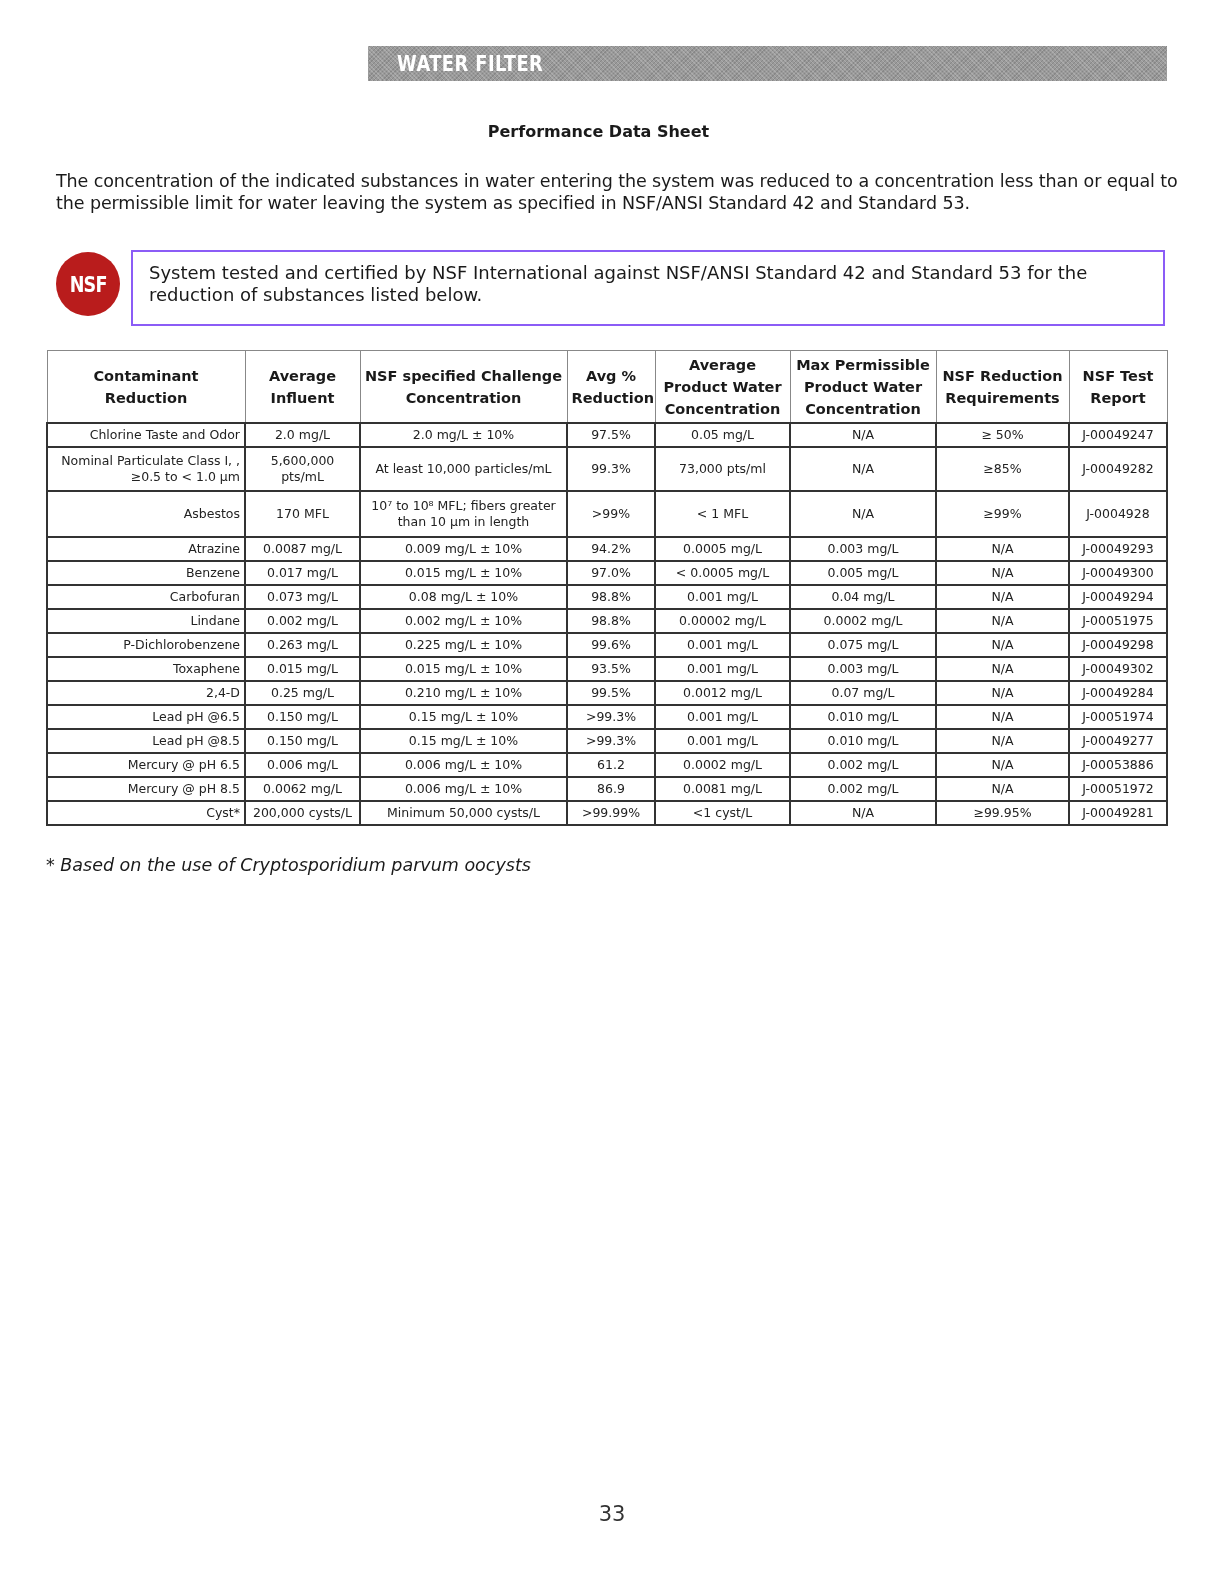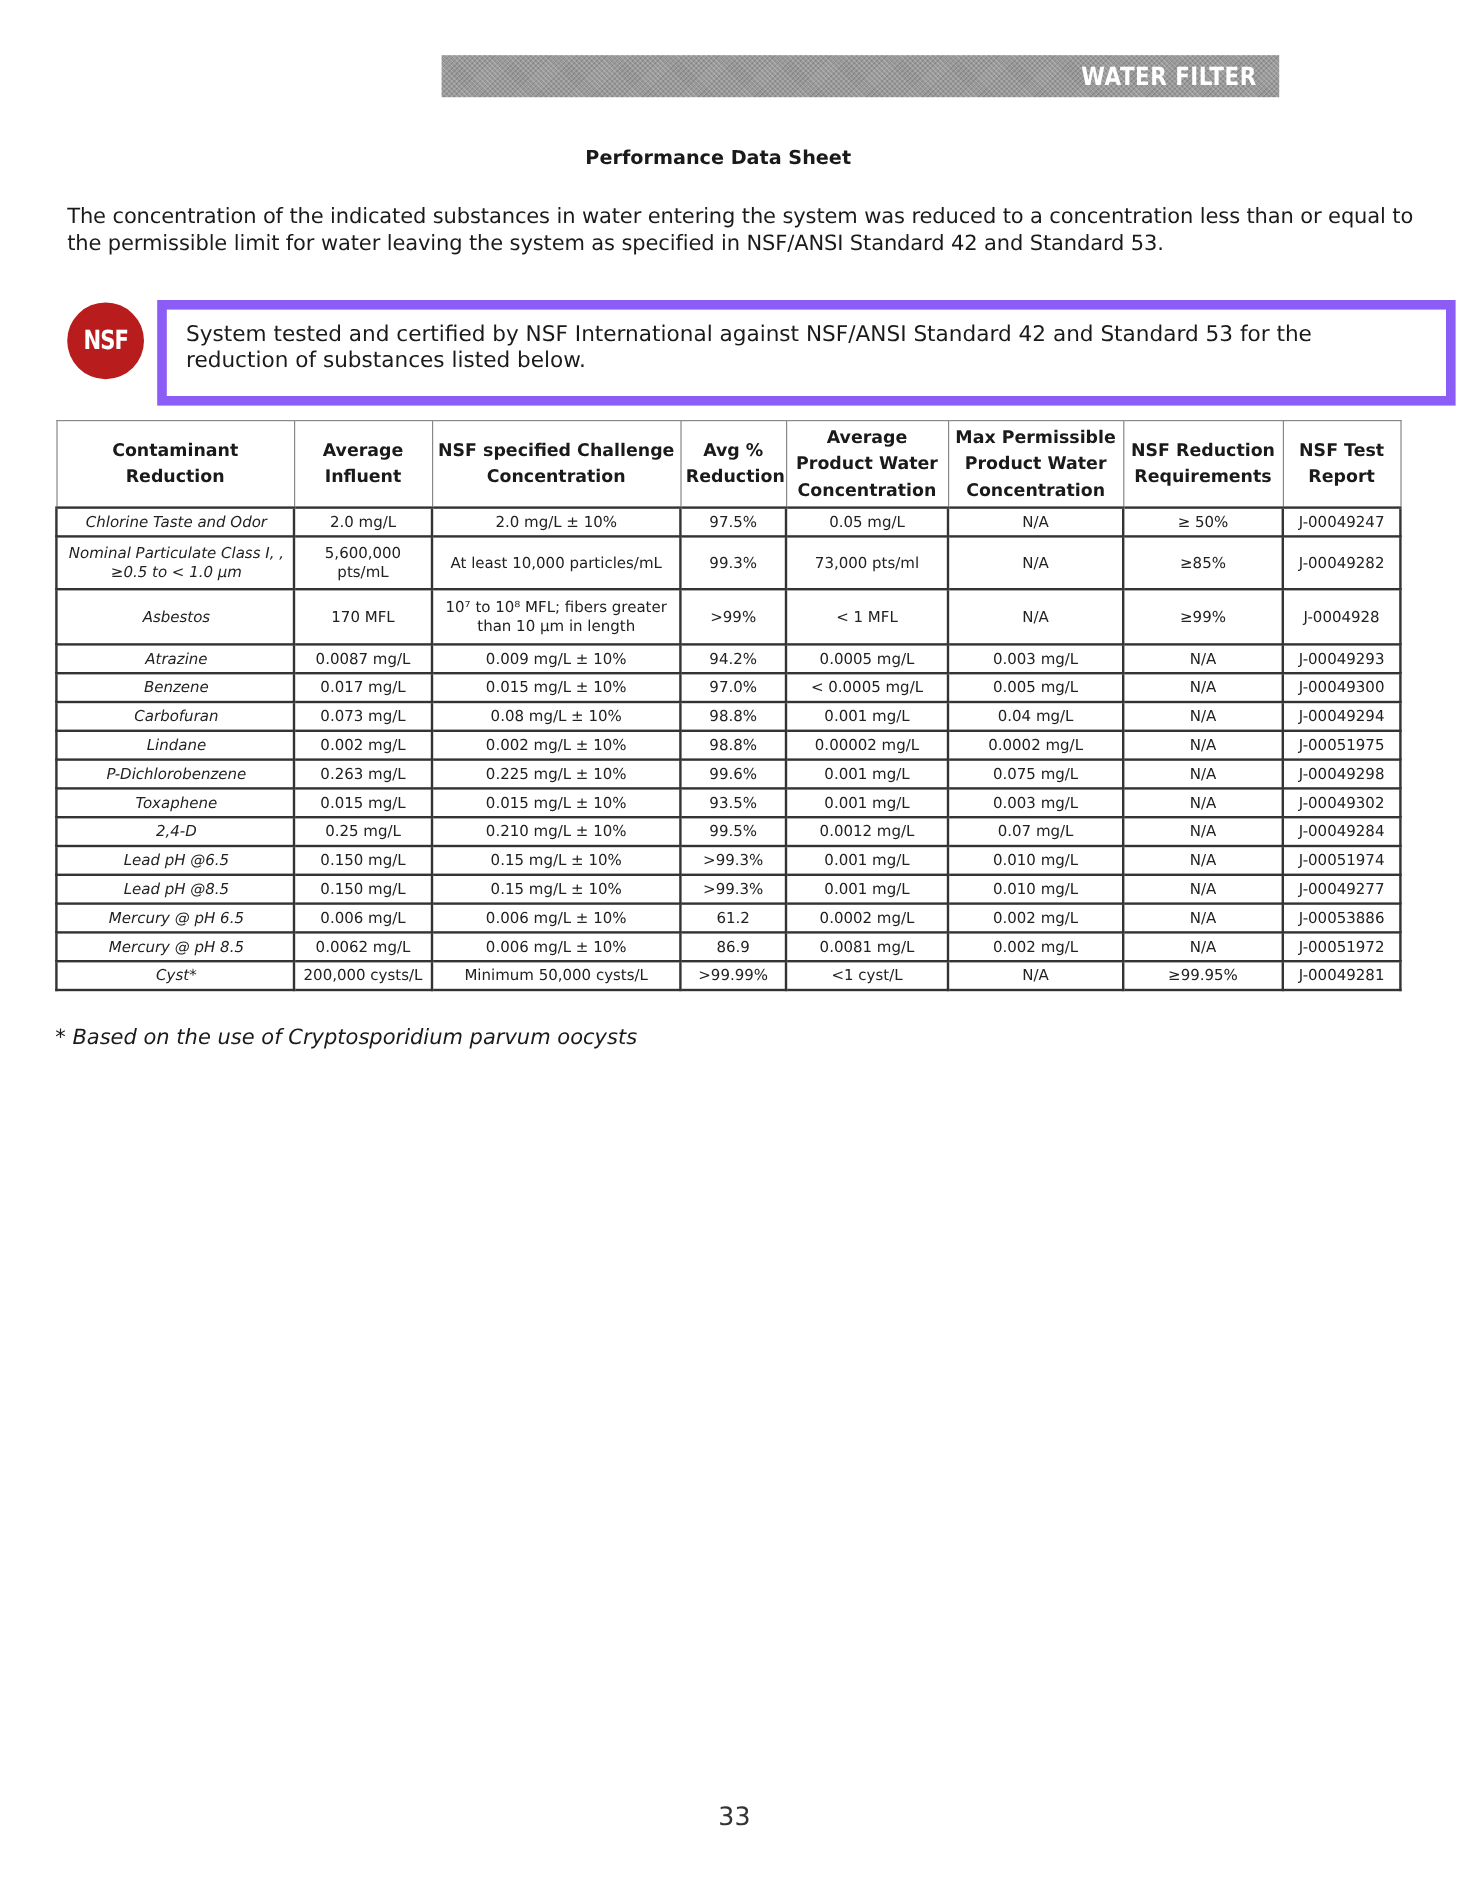--- a/index.html
+++ b/index.html
@@ -1,41 +1,41 @@
 <!DOCTYPE html>
 <html><head>
 <meta charset="utf-8">
 <style>
   html, body { margin: 0; padding: 0; background: #ffffff; }
   body { width: 1224px; height: 1586px; position: relative; font-family: "DejaVu Sans", sans-serif; color: #1a1a1a; overflow: hidden; }
 
-  .banner { position: absolute; left: 368px; top: 46px; width: 698px; height: 35px;
+  .banner { position: absolute; left: 368px; top: 46px; width: 799px; height: 35px;
     background-color: #9a9a9a;
     background-image: repeating-linear-gradient(45deg, rgba(255,255,255,0.18) 0 1px, transparent 1px 3px),
                       repeating-linear-gradient(-45deg, rgba(0,0,0,0.12) 0 1px, transparent 1px 3px);
-    display: flex; align-items: center; justify-content: flex-end; }
+    display: flex; align-items: center; justify-content: flex-start; }
   .banner-title { color: #ffffff; font-family: "DejaVu Sans", sans-serif; font-weight: bold; font-size: 21px; letter-spacing: 0.5px; padding-right: 22px; transform: scaleX(0.85); transform-origin: right center; }
 
   .doc-title { position: absolute; left: 0; top: 122px; width: 1197px; text-align: center; font-weight: bold; font-size: 16px; }
 
   .intro { position: absolute; left: 56px; top: 170px; width: 1130px; font-size: 17.5px; line-height: 22px; letter-spacing: -0.1px; }
 
   .nsf-logo { position: absolute; left: 56px; top: 252px; width: 64px; height: 64px; border-radius: 50%;
     background: #b91c1c; display: flex; align-items: center; justify-content: center; }
   .nsf-logo span { color: #fff; font-weight: bold; font-size: 22px; letter-spacing: -1px; transform: scaleX(0.8); }
 
-  .cert-box { position: absolute; left: 131px; top: 250px; width: 1030px; height: 72px; border: 8px solid #8b5cf6; box-sizing: content-box; padding-left: 36px; }
+  .cert-box { position: absolute; left: 131px; top: 250px; width: 1030px; height: 72px; border: 2px solid #8b5cf6; box-sizing: content-box; }
   .cert-text { position: absolute; left: 16px; top: 10px; width: 1000px; font-size: 18px; line-height: 22px; }
 
   table.perf { position: absolute; left: 46px; top: 350px; width: 1120px; border-collapse: collapse; table-layout: fixed; }
   table.perf th, table.perf td { border: 2px solid #333; text-align: center; vertical-align: middle; padding: 0 4px; }
   table.perf th { font-weight: bold; font-size: 14.5px; line-height: 22px; height: 71px; border-color: #888; border-width: 1.5px; }
   table.perf thead tr th { border-bottom: 2px solid #333; }
   table.perf td { font-size: 12.5px; height: 22px; line-height: 16px; color: #222; }
-  table.perf td.name { text-align: center; padding-left: 6px; font-style: italic; }
+  table.perf td.name { text-align: right; padding-left: 6px; }
   table.perf tr.tall td { height: 42px; }
   table.perf tr.tall2 td { height: 44px; }
 
   .footnote { position: absolute; left: 46px; top: 855px; font-size: 17.5px; font-style: italic; }
   .page-num { position: absolute; left: 0; top: 1502px; width: 1224px; text-align: center; font-size: 21px; color: #333; }
 </style>
 </head>
 <body>
 
 <div class="banner">

